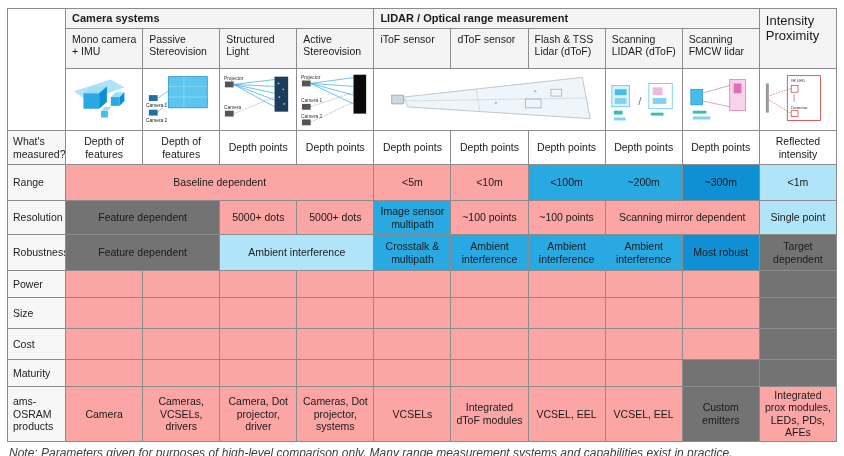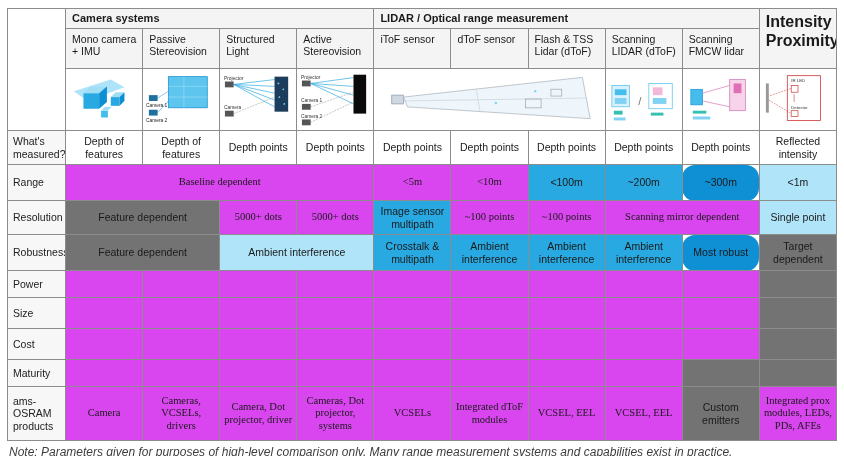--- a/index.html
+++ b/index.html
@@ -24,33 +24,33 @@
   td.ghead {
     background:#f4f4f4; text-align:left; font-weight:bold;
     font-size:11px; padding-left:6px;
   }
   td.chead {
     background:#f4f4f4; text-align:left; vertical-align:top;
     font-size:10.5px; padding:4px 2px 2px 6px;margin-left:12px;
   }
   td.ihead {
     background:#f4f4f4; text-align:left; vertical-align:top;
-    font-weight:bold; font-size:16px; padding:4px 2px 2px 6px;margin-top:45px;
+    font-weight:normal; font-size:13px; padding:4px 2px 2px 6px;margin-top:45px;
   }
   td.rlabel {
     background:#f7f7f7; text-align:left; padding-left:5px;
     font-size:10.5px; color:#222222;
   }
   td.img { background:#ffffff; padding:1px; vertical-align:middle; }
   .cw { background:#ffffff; }
   .c1 { background:#737373; }
   .c2 { background:#b0e4f9; }
-  .c4 { background:#d946ef;font-family:Liberation Serif, serif; }
+  .c4 { background:#fca5a5; }
   .c5 { background:#29a9e1; }
-  .c6 { background:#0f8fd4; color:#ffffff;border-radius:13px; }
+  .c6 { background:#0f8fd4; color:#ffffff; }
   .note {
     font-size:12px; font-style:italic; color:#3d3d3d;
     margin:4px 0 0 2px;
   }
   svg { display:block; margin:0 auto; }
   svg text { font-family:"Liberation Sans", sans-serif; }
 </style>
 </head>
 <body>
 

